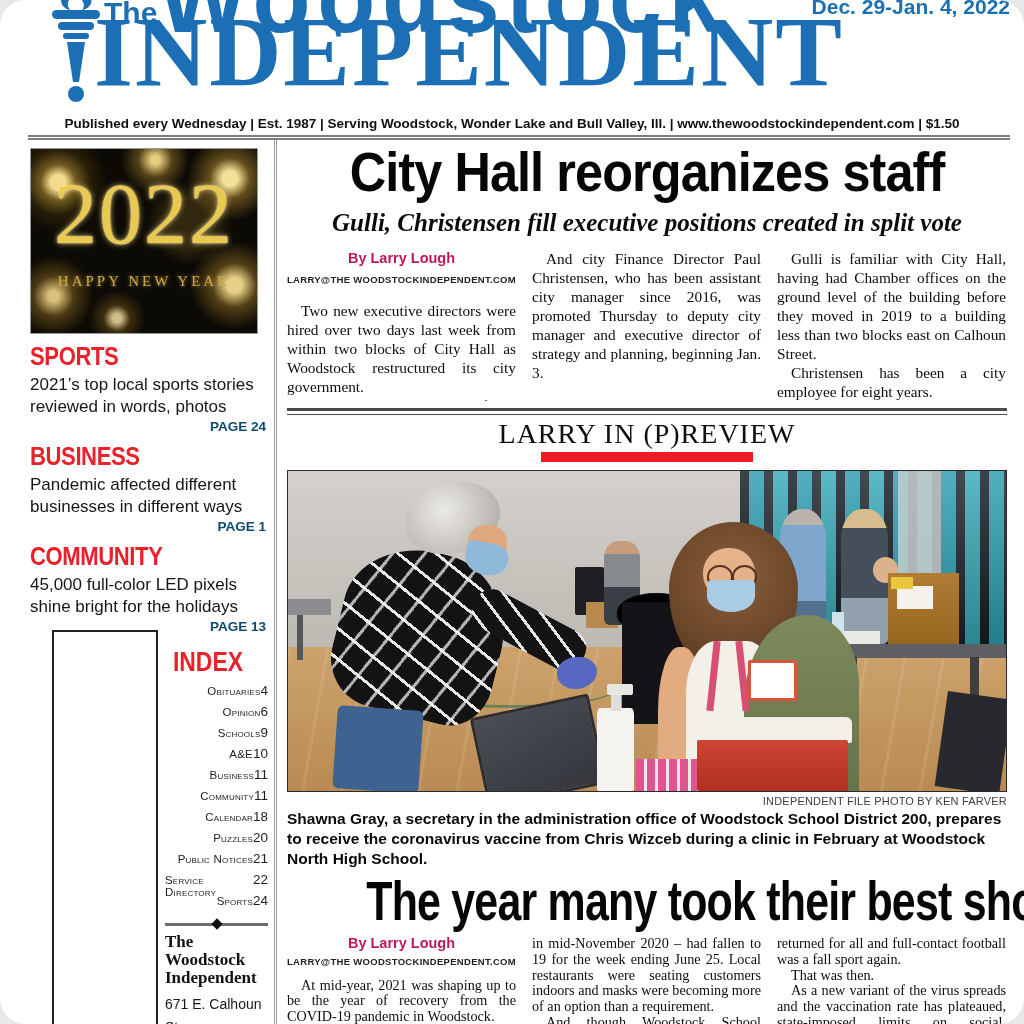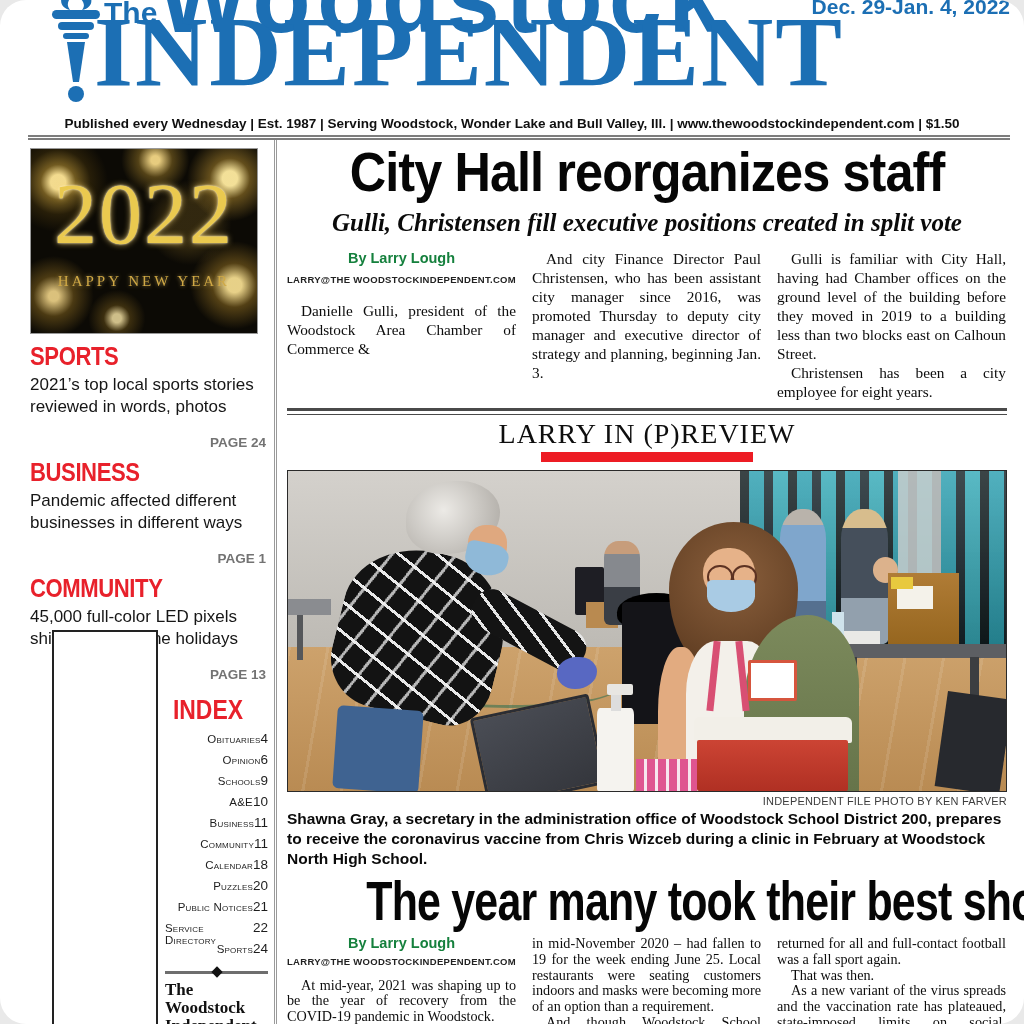--- a/index.html
+++ b/index.html
@@ -58,21 +58,21 @@
     font-family:"Liberation Serif", serif; font-size:15px; letter-spacing:3px; color:#cfa845;
     text-shadow:0 0 4px rgba(255,220,120,.6);
   }
 
   .side-section { margin-top:9px; width:236px; }
   .side-head {
     color:#e8212b; font-weight:bold; font-size:26px; line-height:27px;
     transform:scaleX(.85); transform-origin:left center; white-space:nowrap; letter-spacing:-.5px;
   }
   .side-text { margin-top:4px; font-size:17px; line-height:21.5px; color:#161616; }
-  .side-page { margin-top:18px; text-align:right; font-weight:bold; font-size:13.5px; color:#737373; }
+  .side-page { margin-top:2px; text-align:right; font-weight:bold; font-size:13.5px; color:#0c4a6e; }
 
   .index-title {
     margin:13px 0 5px 118px; width:120px; text-align:center;
     color:#e8212b; font-weight:bold; font-size:27px; transform:scaleX(.85); transform-origin:center;
   }
   .index-box { position:absolute; left:22px; top:488px; width:102px; height:560px; border:2px solid #222; background:#fff; }
   .index-list { margin-left:135px; width:103px; }
   .index-row { display:flex; justify-content:flex-end; align-items:baseline; height:21px; }
   .index-label { font-variant:small-caps; font-size:11.5px; letter-spacing:.2px; color:#1d1d1d; }
   .index-num { font-size:13.5px; color:#1d1d1d; }
@@ -100,21 +100,21 @@
   }
   .cols { display:flex; gap:16px; margin-top:12px; }
   .colA { width:229px; height:152px; overflow:hidden; }
   .colB { width:229px; height:118px; overflow:hidden; }
   .body-text { font-family:"Liberation Serif", serif; text-align:justify; color:#0c0c0c; }
   .colA.body-text { font-size:15.3px; line-height:19px; }
   .colB.body-text { font-size:14.2px; line-height:15.8px; }
   .body-text p { margin:0; }
   p.ind { text-indent:14px; }
   .byline-block { text-align:center; font-family:"Liberation Sans", sans-serif; margin-bottom:12px; }
-  .byline { font-weight:bold; font-size:14.5px; color:#15803d; }
+  .byline { font-weight:bold; font-size:14.5px; color:#be185d; }
   .bemail { margin-top:2px; font-size:9.5px; font-weight:bold; letter-spacing:.3px; color:#222; }
 
   .story-rule { margin-top:7px; height:3px; border-top:3px solid #4a4a4a; border-bottom:1px solid #4a4a4a; }
   .kicker {
     margin-top:4px; text-align:center; font-family:"Liberation Serif", serif;
     font-size:28px; line-height:30px; letter-spacing:1px; color:#0e0e0e;
   }
   .red-bar { width:212px; height:10px; background:#ed1c24; margin:3px auto 8px; }
 
   .credit { margin-top:3px; text-align:right; font-size:11px; letter-spacing:.2px; color:#3c3c3c; }
@@ -322,20 +322,21 @@
 
     <h1 class="headline h1a" style="margin:0;">City Hall reorganizes staff</h1>
     <div class="subhead">Gulli, Christensen fill executive positions created in split vote</div>
 
     <div class="cols">
       <div class="colA body-text">
         <div class="byline-block">
           <div class="byline">By Larry Lough</div>
           <div class="bemail">LARRY@THE WOODSTOCKINDEPENDENT.COM</div>
         </div>
+        <p class="ind">Two new executive directors were hired over two days last week from within two blocks of City Hall as Woodstock restructured its city government.</p>
         <p class="ind">Danielle Gulli, president of the Woodstock Area Chamber of Commerce &amp;</p>
       </div>
       <div class="colA body-text">
         <p class="ind">And city Finance Director Paul Christensen, who has been assistant city manager since 2016, was promoted Thursday to deputy city manager and executive director of strategy and planning, beginning Jan. 3.</p>
       </div>
       <div class="colA body-text">
         <p class="ind">Gulli is familiar with City Hall, having had Chamber offices on the ground level of the building before they moved in 2019 to a building less than two blocks east on Calhoun Street.</p>
         <p class="ind">Christensen has been a city employee for eight years.</p>
 
       </div>

